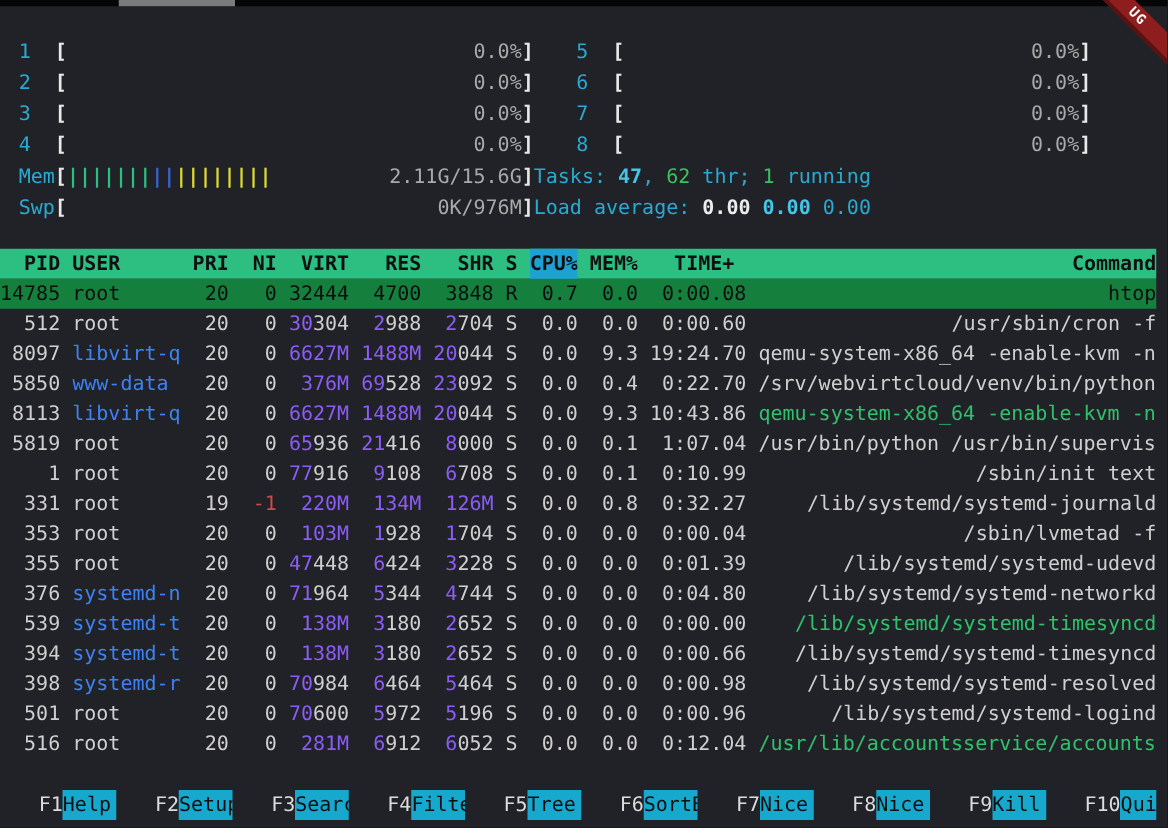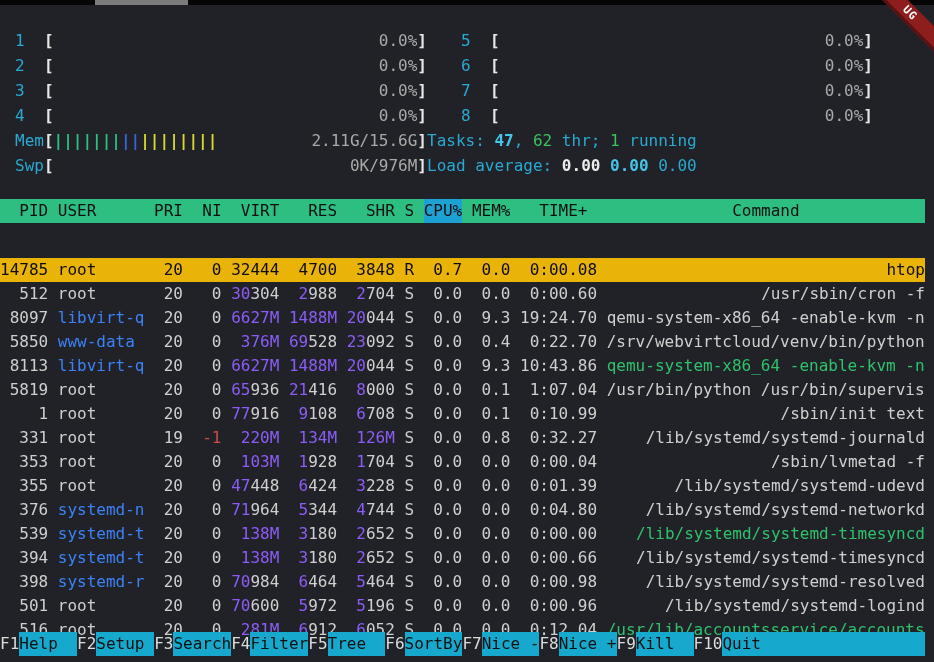--- a/index.html
+++ b/index.html
@@ -46,31 +46,31 @@
   .c-pid{width:5ch;text-align:right;}
   .c-user{width:9ch;text-align:left;}
   .c-pri{width:3ch;text-align:right;}
   .c-ni{width:3ch;text-align:right;}
   .c-virt,.c-res,.c-shr{width:5ch;text-align:right;}
   .c-s{width:1ch;text-align:center;}
   .c-cpu,.c-mem{width:4ch;text-align:right;}
   .c-time{width:8ch;text-align:right;}
   .c-cmd{flex:1 1 auto !important;text-align:right;}
   .header{background:#2dbe82;color:#101010;}
-  .header > span{text-align:center;}
+  .header > span{text-align:right;font-weight:bold;}
   .header .c-cpu{background:#1da0d2;}
-  .sel{background:#eab308;margin-top:35px;}
+  .sel{background:#15803d;}
   .sel span, .sel .num-c, .sel .dim, .sel .cmd-g{color:#0d0d0d !important;}
   .num-c{color:#8b5cf6;text-align:center;}
   .dim{color:#3b82f6;}
   .red{color:#cc4b4b;}
   .cmd-g{color:#2fc16c;}
   
   .fbar{position:absolute;left:0;bottom:6px;height:24px;line-height:24px;display:flex;width:925px;white-space:pre;}
-  .fk-key{color:#dcdcdc;}
+  .fk-key{color:#dcdcdc;padding-left:31px;}
   .fk-label{background:#17a8cd;color:#101010;width:6ch;overflow:hidden;}
   .fk-label.fill{flex:1 1 auto;width:auto;}
 </style>
 </head>
 <body>
 
 <div class="screen">
   <div class="top-strip">
     <div class="top-tab"></div>
   </div>

